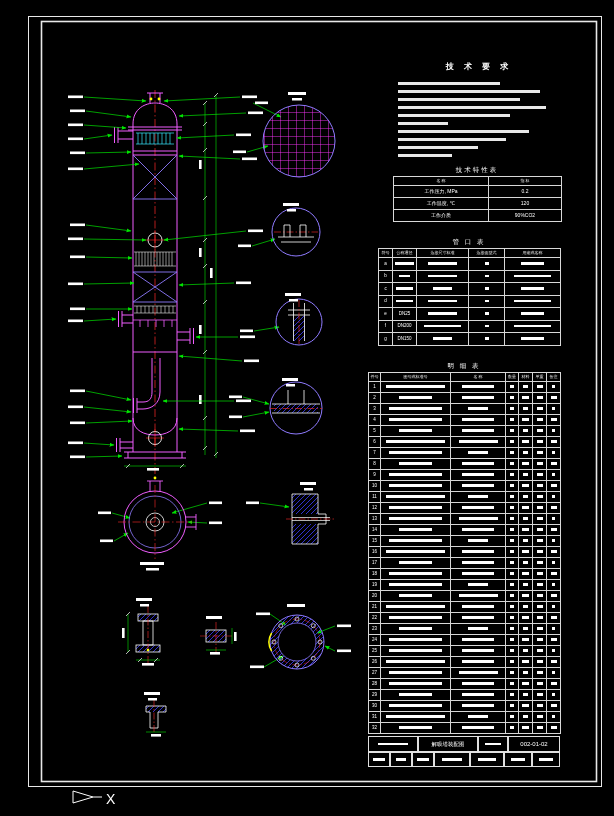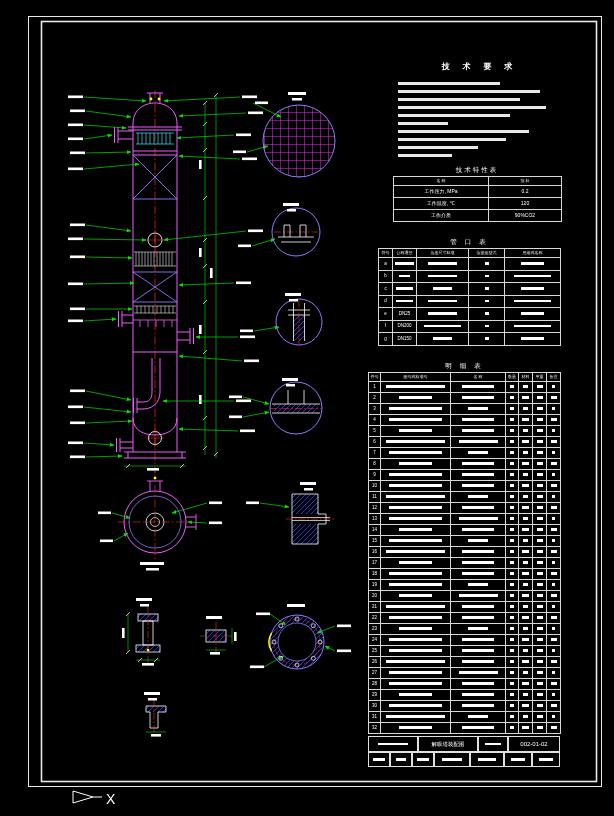--- a/index.html
+++ b/index.html
@@ -1,19 +1,19 @@
 <!DOCTYPE html>
 <html><head>
 <meta charset="utf-8">
 <style>
   html,body{margin:0;padding:0;background:#000;}
   #stage{position:relative;width:614px;height:816px;background:#000;overflow:hidden;
          font-family:"Liberation Sans","DejaVu Sans",sans-serif;}
   #cad{position:absolute;left:0;top:0;}
-  .abs{position:absolute;color:#fff;font-family:Liberation Mono, monospace;}
+  .abs{position:absolute;color:#fff;}
   .sec-title{font-size:8px;font-weight:bold;letter-spacing:4px;text-align:center;}
   .tbl-title{font-size:6.5px;letter-spacing:2px;text-align:center;}
   .tline{height:2.8px;background:#e8e8e8;margin-bottom:5.2px;}
   .ctable{border-collapse:collapse;table-layout:fixed;position:absolute;color:#fff;}
   .ctable td{border:1px solid #d8d8d8;padding:0 1px;text-align:center;font-size:4.5px;
              line-height:1;overflow:hidden;white-space:nowrap;}
   .spec td{height:11px;font-size:5px;}
   .noz  td{height:11.5px;}
   .bom  td{height:10px;}
   .ctable tr.hdr td{font-size:4px;height:8px;color:#efefef;}

